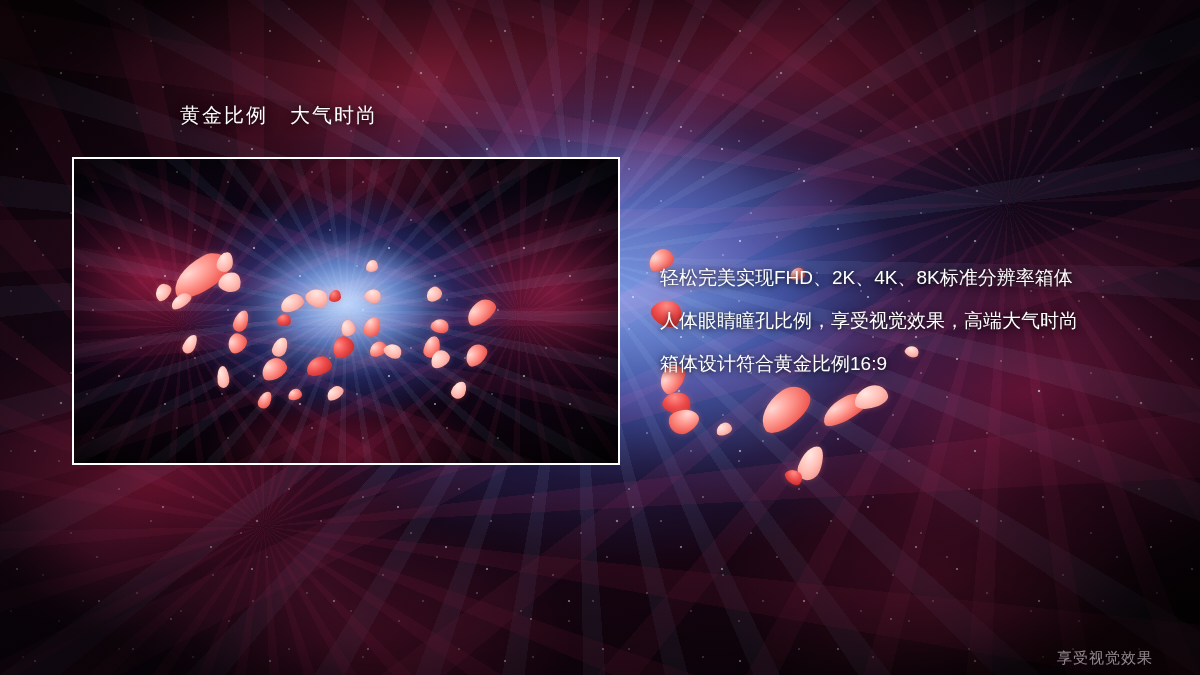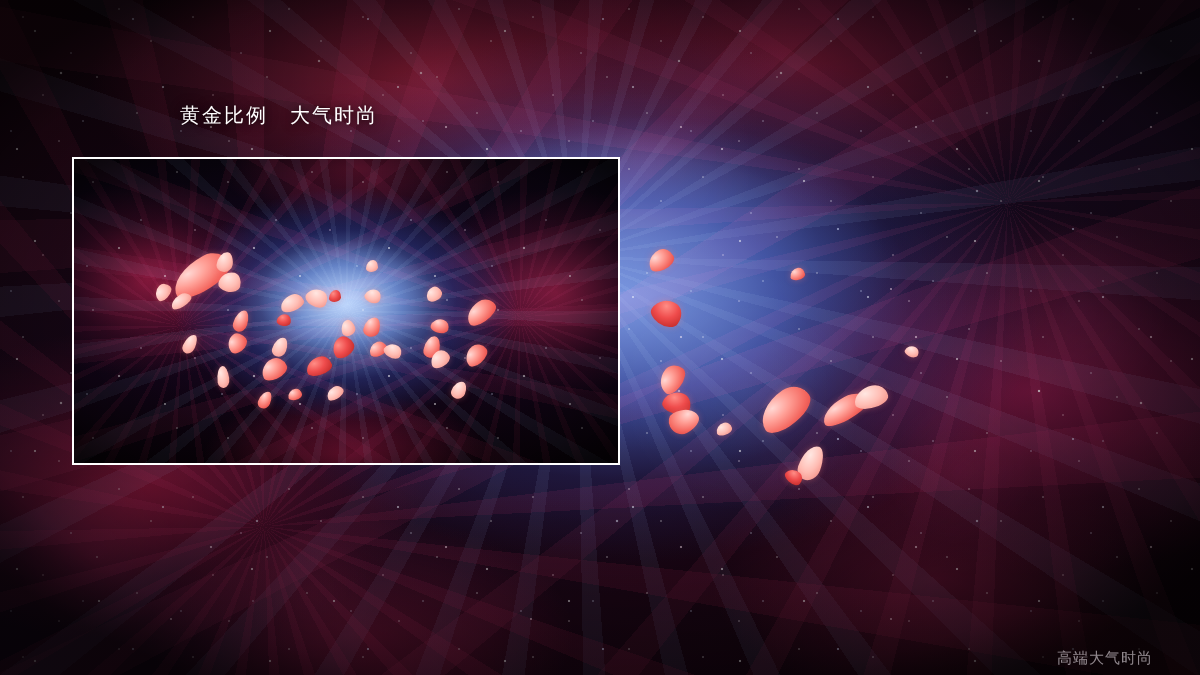--- a/index.html
+++ b/index.html
@@ -283,16 +283,21 @@
       <div class="petal" style="left:350px; top:177px; width:16px; height:22px; transform:rotate(10deg);"></div>
       <div class="petal pale" style="left:356px; top:192px; width:20px; height:16px; transform:rotate(-28deg);"></div>
       <div class="petal" style="left:390px; top:187px; width:24px; height:18px; transform:rotate(-40deg);"></div>
       <div class="petal pale" style="left:378px; top:222px; width:14px; height:18px; transform:rotate(20deg);"></div>
       <div class="petal pale" style="left:292px; top:101px; width:12px; height:12px; transform:rotate(0deg);"></div>
     </div>
   </div>
 
   <div id="title">黄金比例　大气时尚</div>
 
-
-  <div id="watermark">高端大气时尚</div>
+  <div id="body-copy">
+    <span class="line">轻松完美实现FHD、2K、4K、8K标准分辨率箱体</span>
+    <span class="line">人体眼睛瞳孔比例，享受视觉效果，高端大气时尚</span>
+    <span class="line">箱体设计符合黄金比例16:9</span>
+  </div>
+
+  <div id="watermark">享受视觉效果</div>
 
 </div>
 
 </body></html>

